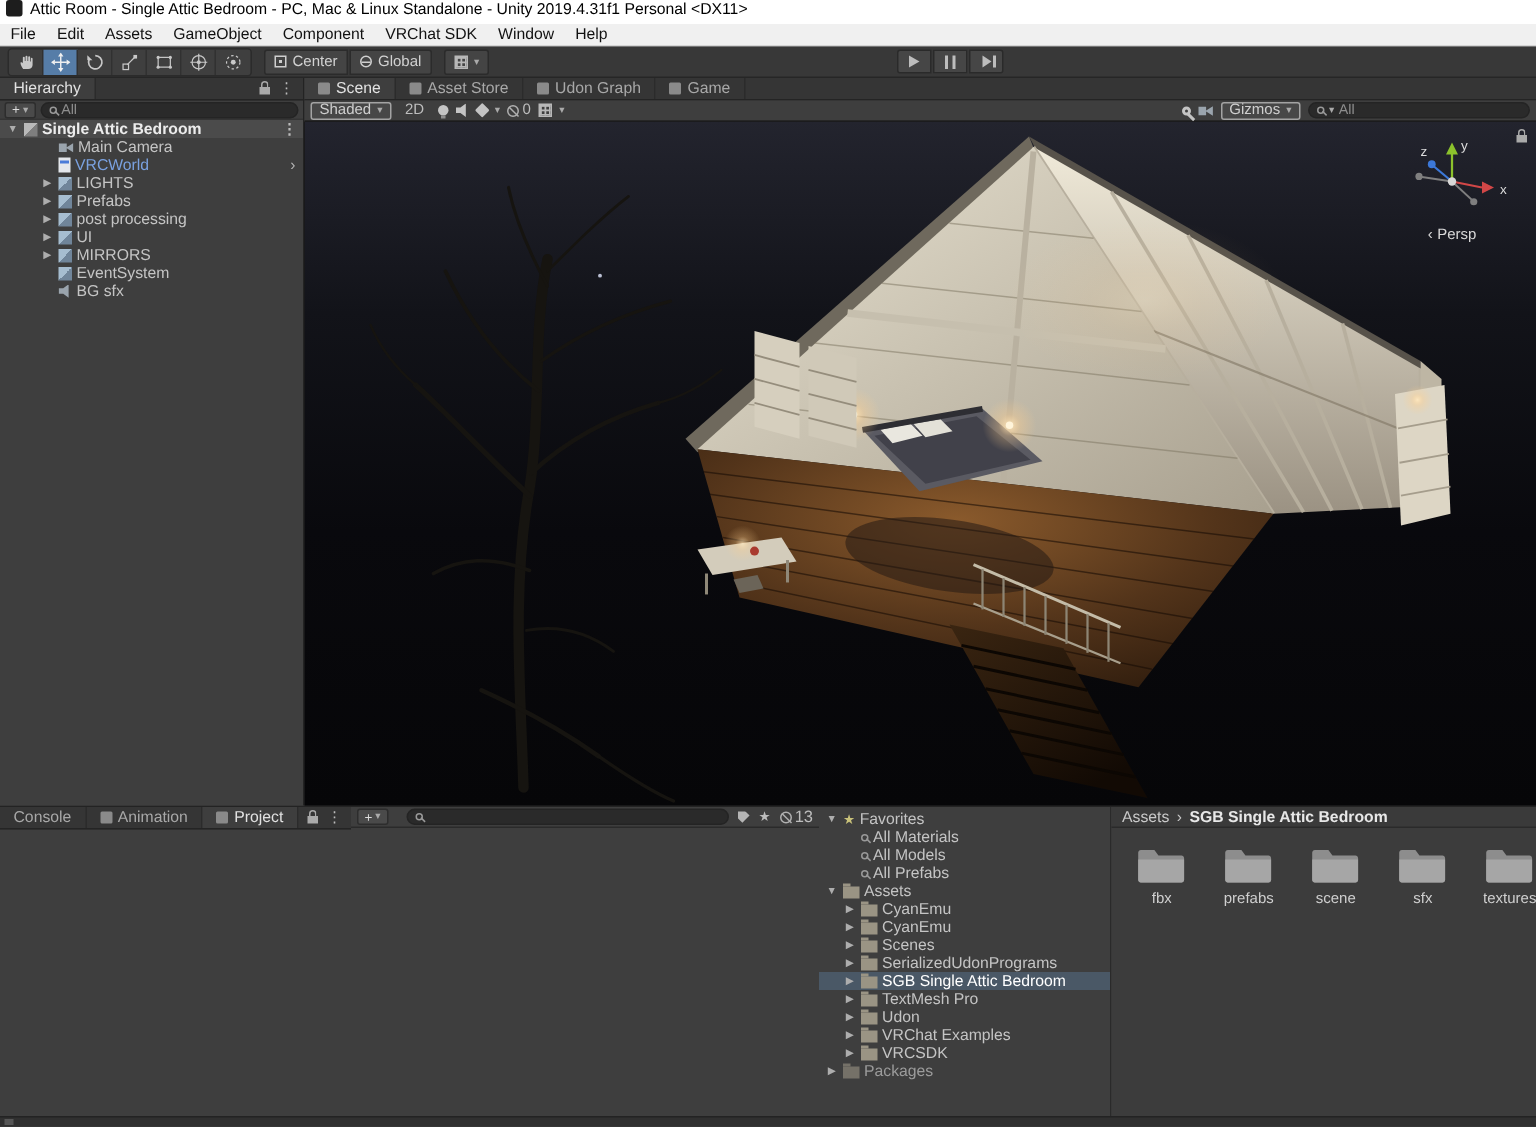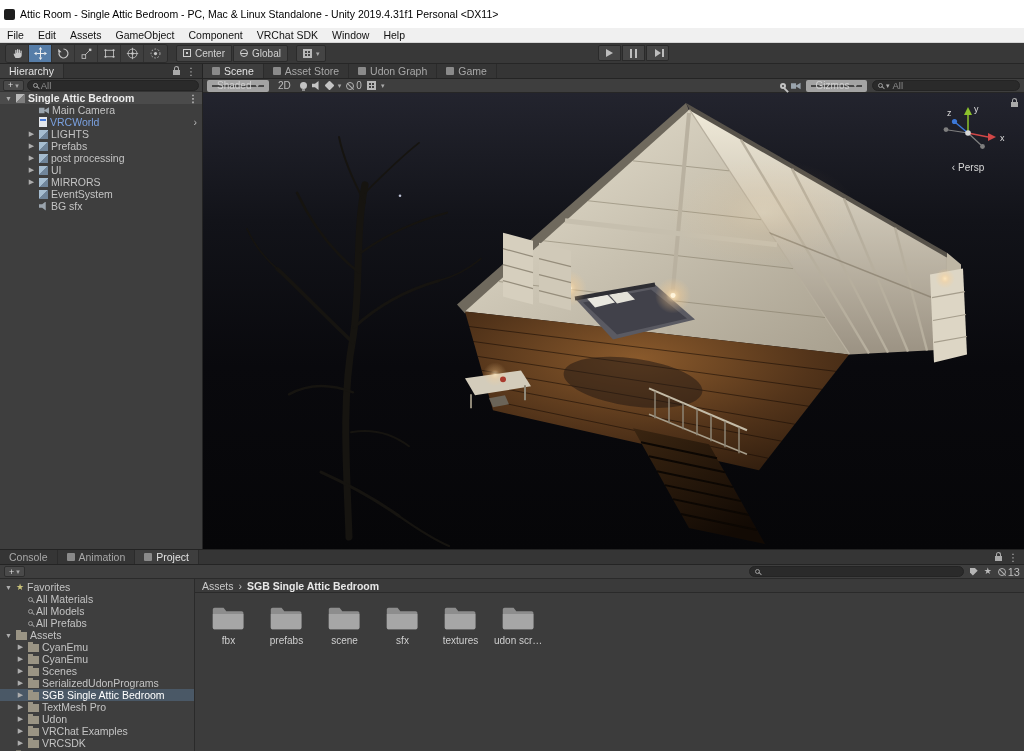--- a/index.html
+++ b/index.html
@@ -1,20 +1,20 @@
 <!DOCTYPE html>
 <html style="--selection: #4a5866; --link: #7aa1e0; --axis_x: #d14747; --axis_y: #8cc22c; --axis_z: #3c78d8;"><head>
 <meta charset="utf-8">
 <style>
   *{box-sizing:border-box;margin:0;padding:0}
   html,body{width:1024px;height:751px;overflow:hidden}
   body{font-family:"Liberation Sans",sans-serif;font-size:11px;color:#c8c8c8;background:#383838}
 
   
-  .titlebar{height:28px;background:#ffffff;color:#000;display:flex;align-items:center;gap:5px;padding:0 4px;font-size:10.5px;white-space:nowrap}
+  .titlebar{height:16px;background:#ffffff;color:#000;display:flex;align-items:flex-start;gap:5px;padding:0 4px;font-size:10.5px;white-space:nowrap}
   .appicon{width:11px;height:11px;background:#1d1d1d;border-radius:2px;flex:none}
   .menubar{height:15px;background:#f0f0f0;color:#111;display:flex;align-items:center;font-size:10.5px;border-bottom:1px solid #d5d5d5}
   .menubar .mi{padding:0 7px;height:100%;display:flex;align-items:center;cursor:default}
 
   
   .toolbar{height:21px;background:#383838;border-bottom:1px solid #262626;display:flex;align-items:center;gap:8px;padding:0 5px;position:relative}
   .toolgroup{display:flex;border:1px solid #2b2b2b;border-radius:3px;overflow:hidden}
   .toolbtn{width:23px;height:17px;background:#3f3f3f;display:flex;align-items:center;justify-content:center;border-right:1px solid #313131}
   .toolbtn:last-child{border-right:none}
   .toolbtn.sel{background:#567da8}
@@ -84,33 +84,33 @@
   .ic-script{width:8px;height:10px;background:#e4e7ec;position:relative}
   .ic-script::after{content:'';position:absolute;left:1px;right:1px;top:2px;height:2px;background:#4a7bd8}
   .ic-audio{width:9px;height:9px;background:#9aa4ad;clip-path:polygon(0 30%,35% 30%,75% 0,75% 100%,35% 70%,0 70%)}
   .ic-folder-sm{width:11px;height:8px;background:#9a9484;position:relative;margin-top:2px;flex:none}
   .ic-folder-sm::before{content:'';position:absolute;top:-2px;left:0;width:5px;height:2px;background:#9a9484}
   .ic-folder-sm.dim{opacity:.6}
 
   
   .scenepane{flex:1;display:flex;flex-direction:column;min-width:0}
   .stoolbar{height:14px;background:#3e3e3e;border-bottom:1px solid #262626;display:flex;align-items:center;gap:5px;padding:0 4px;font-size:10px;color:#cfcfcf}
-  .dd{display:flex;align-items:center;gap:4px;height:12px;background:#474747;border:5px solid #a3a3a3;border-radius:2px;padding:0 5px}
+  .dd{display:flex;align-items:center;gap:4px;height:12px;background:#474747;border:1px solid #a3a3a3;border-radius:2px;padding:0 5px}
   .tgl{padding:0 4px;color:#bdbdbd}
   .hidwrap{display:flex;align-items:center;gap:2px;color:#bdbdbd}
   .spacer{flex:1}
   .stoolbar .searchbox{width:148px}
   .viewport{position:relative;flex:1;background:#050507;overflow:hidden}
   .vpsvg{position:absolute;inset:0;width:100%;height:100%}
   .gizmo{position:absolute;top:10px;right:12px;width:88px;text-align:center;color:#d8d8d8}
   .persp{display:flex;align-items:center;justify-content:center;gap:3px;font-size:10px;margin-top:1px}
   .vplock{position:absolute;top:6px;right:6px}
 
   
-  .bottom{height:207px;display:flex;flex-direction:column;background:#3e3e3e;border-top:1px solid #232323}
+  .bottom{height:207px;display:flex;flex-direction:row;background:#3e3e3e;border-top:1px solid #232323}
   .ptoolbar{height:14px;background:#3e3e3e;border-bottom:1px solid #2a2a2a;display:flex;align-items:center;gap:6px;padding:0 4px}
   .ptoolbar .searchbox{width:215px}
   .pbody{flex:1;display:flex;min-height:0}
   .ptree{width:195px;border-right:1px solid #2a2a2a;padding-top:2px;overflow:hidden}
   .ptree .trow{padding-left:4px}
   .ptree .trow.child{padding-left:16px}
   .ptree .trow.dim .lbl{color:#9b9b9b}
   .pcontent{flex:1;display:flex;flex-direction:column;min-width:0;background:#3c3c3c}
   .crumbs{height:14px;background:#3a3a3a;border-bottom:1px solid #2a2a2a;display:flex;align-items:center;gap:5px;padding:0 7px;font-size:10.5px;color:#c9c9c9}
   .crumbs .bold{font-weight:bold;color:#e8e8e8}

